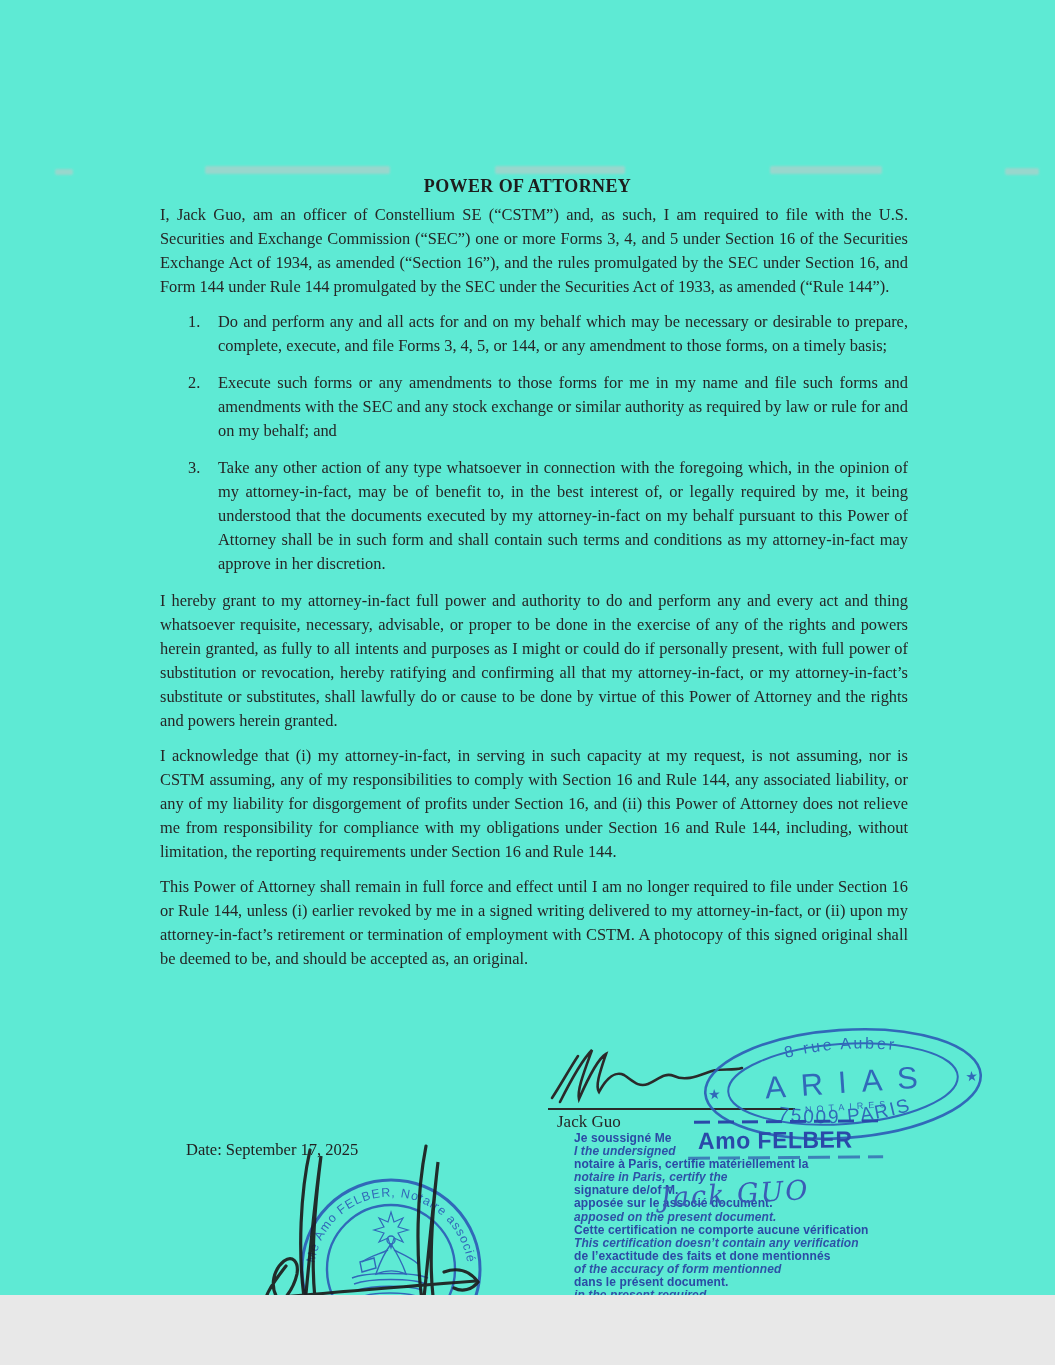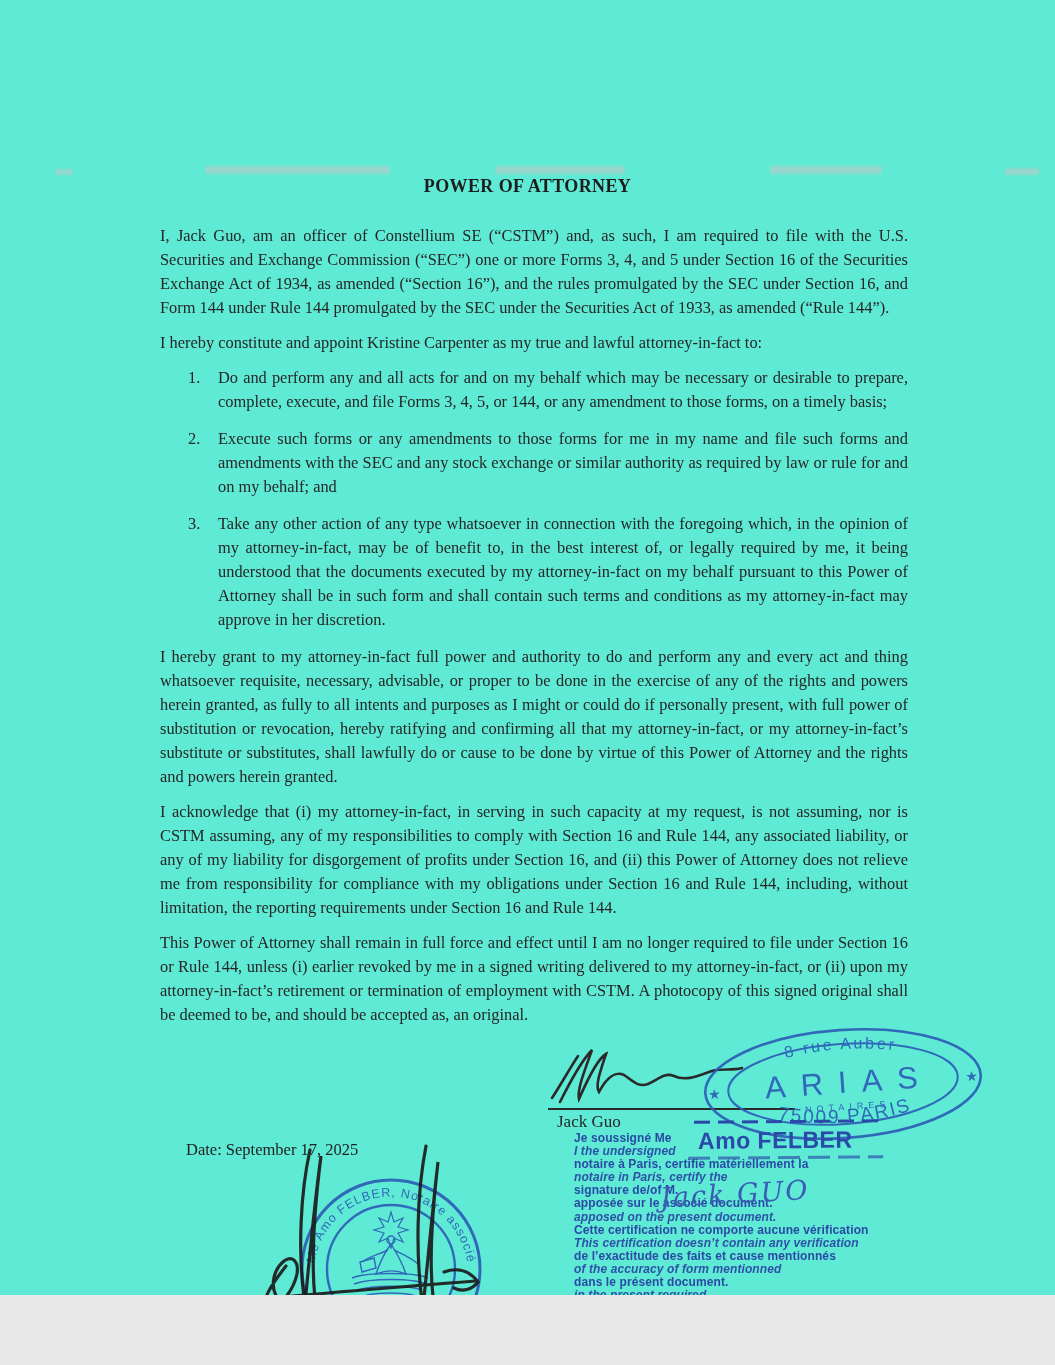--- a/index.html
+++ b/index.html
@@ -10,21 +10,21 @@
   }
   
   .artifact{position:absolute;background:#c8c8c8;opacity:.55;filter:blur(1.2px);border-radius:2px;}
 
   .doc-title{
     position:absolute;top:176px;left:0;width:1055px;text-align:center;
     font-size:18px;font-weight:bold;letter-spacing:.4px;margin:0;color:#1d1d1d;
   }
   .content{
     position:absolute;top:203px;left:160px;width:748px;
-    font-size:16.4px;line-height:24px;margin-top:21px;
+    font-size:16.4px;line-height:24px;
   }
   .content p{margin:0 0 11px 0;text-align:justify;}
   .content p.short{text-align:left;}
   ol.poa-list{list-style:none;margin:0 0 11px 0;padding:0;}
   ol.poa-list li{display:flex;margin:0 0 13px 0;}
   ol.poa-list .num{width:30px;flex:0 0 30px;text-align:left;padding-left:28px;box-sizing:content-box;}
   ol.poa-list .itext{flex:1;text-align:justify;}
 
   
   .sig1-svg{position:absolute;left:548px;top:1044px;}
@@ -71,21 +71,20 @@
   <div class="artifact" style="left:55px;top:169px;width:18px;height:6px;"></div>
   <div class="artifact" style="left:205px;top:166px;width:185px;height:8px;"></div>
   <div class="artifact" style="left:495px;top:166px;width:130px;height:8px;"></div>
   <div class="artifact" style="left:770px;top:166px;width:112px;height:8px;"></div>
   <div class="artifact" style="left:1005px;top:168px;width:34px;height:7px;"></div>
 
   <h1 class="doc-title">POWER OF ATTORNEY</h1>
 
   <div class="content">
     <p>I, Jack Guo, am an officer of Constellium SE (“CSTM”) and, as such, I am required to file with the U.S. Securities and Exchange Commission (“SEC”) one or more Forms 3, 4, and 5 under Section 16 of the Securities Exchange Act of 1934, as amended (“Section 16”), and the rules promulgated by the SEC under Section 16, and Form 144 under Rule 144 promulgated by the SEC under the Securities Act of 1933, as amended (“Rule 144”).</p>
-    <p class="short">I hereby constitute and appoint Kristine Carpenter as my true and lawful attorney-in-fact to:</p>
     <ol class="poa-list">
       <li>
         <span class="num">1.</span>
         <span class="itext">Do and perform any and all acts for and on my behalf which may be necessary or desirable to prepare, complete, execute, and file Forms 3, 4, 5, or 144, or any amendment to those forms, on a timely basis;</span>
       </li>
       <li>
         <span class="num">2.</span>
         <span class="itext">Execute such forms or any amendments to those forms for me in my name and file such forms and amendments with the SEC and any stock exchange or similar authority as required by law or rule for and on my behalf; and</span>
       </li>
       <li>
@@ -137,21 +136,21 @@
   <div class="cert-block">
     <div class="fr">Je soussigné Me</div>
     <div class="en">I the undersigned</div>
     <div class="fr">notaire à Paris, certifie matériellement la</div>
     <div class="en">notaire in Paris, certify the</div>
     <div class="fr">signature de/of M.</div>
     <div class="fr">apposée sur le associé document.</div>
     <div class="en">apposed on the present document.</div>
     <div class="fr">Cette certification ne comporte aucune vérification</div>
     <div class="en">This certification doesn’t contain any verification</div>
-    <div class="fr">de l’exactitude des faits et cause mentionnés</div>
+    <div class="fr">de l’exactitude des faits et done mentionnés</div>
     <div class="en">of the accuracy of form mentionned</div>
     <div class="fr">dans le présent document.</div>
     <div class="en">in the present required.</div>
   </div>
 
   <div class="hand hand-name">Jack GUO</div>
   <div class="hand hand-place">Fait à PARIS</div>
 
   <div class="date-line">Date: September 17, 2025</div>
 

